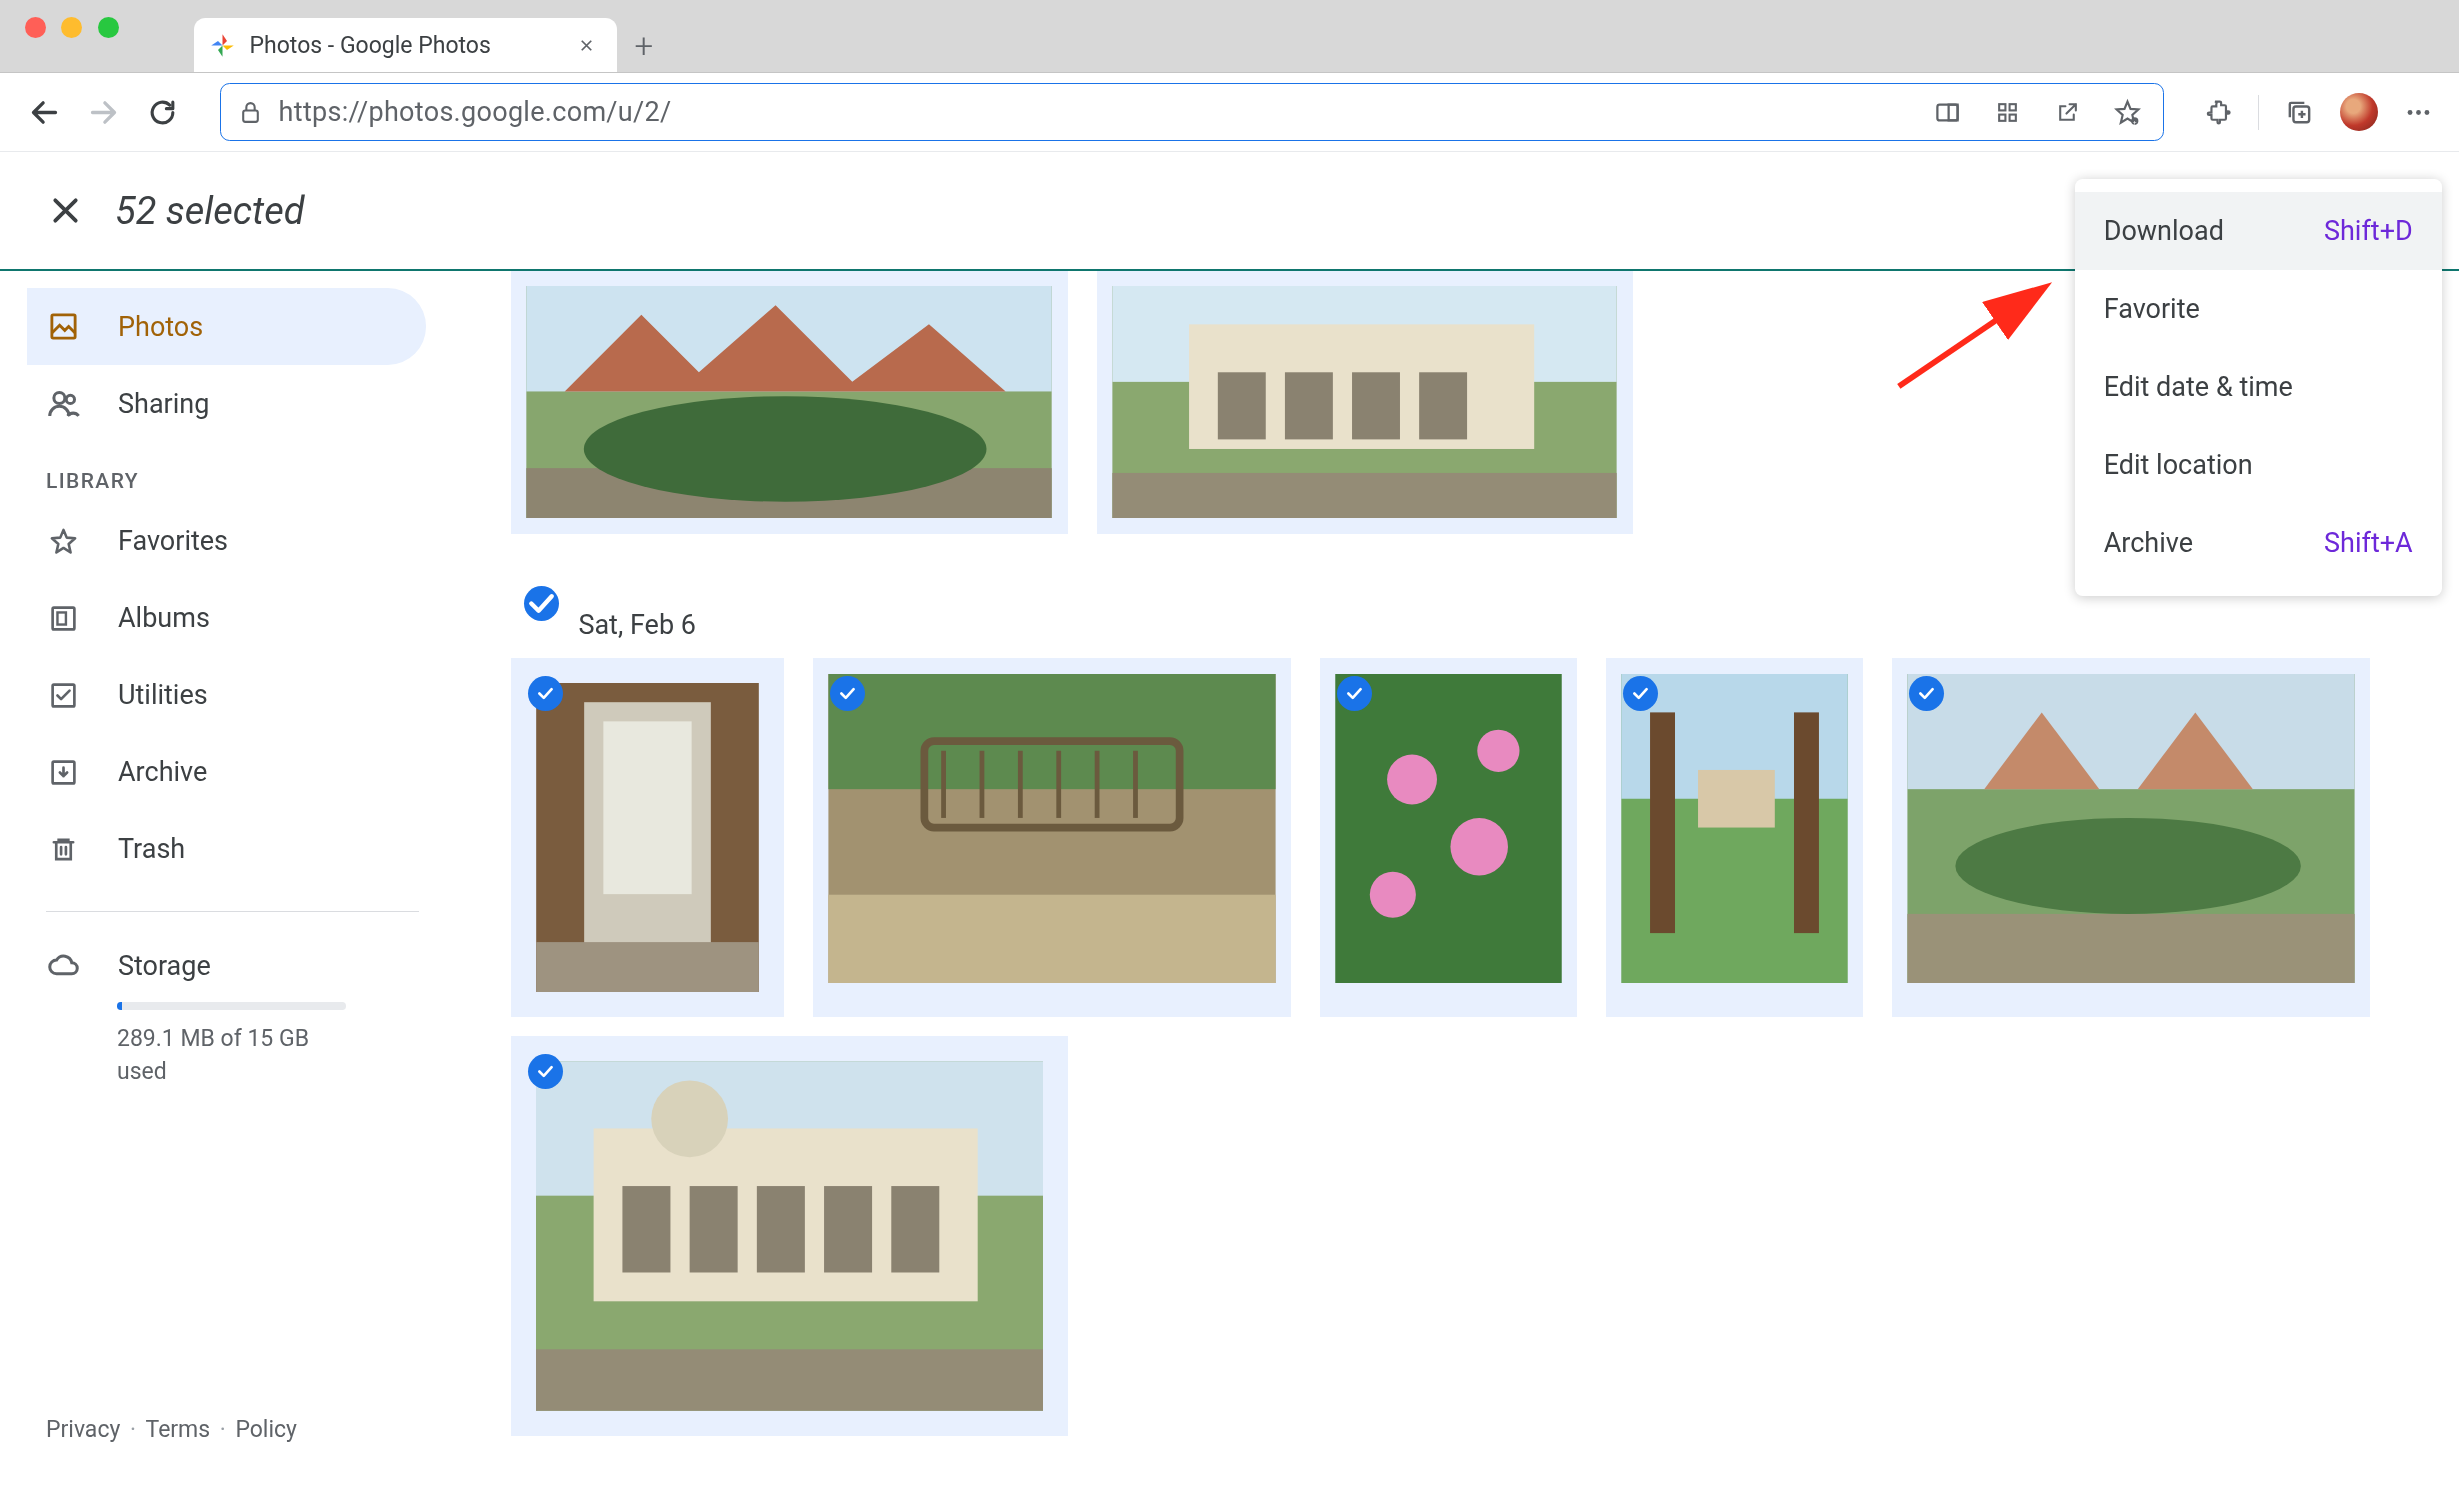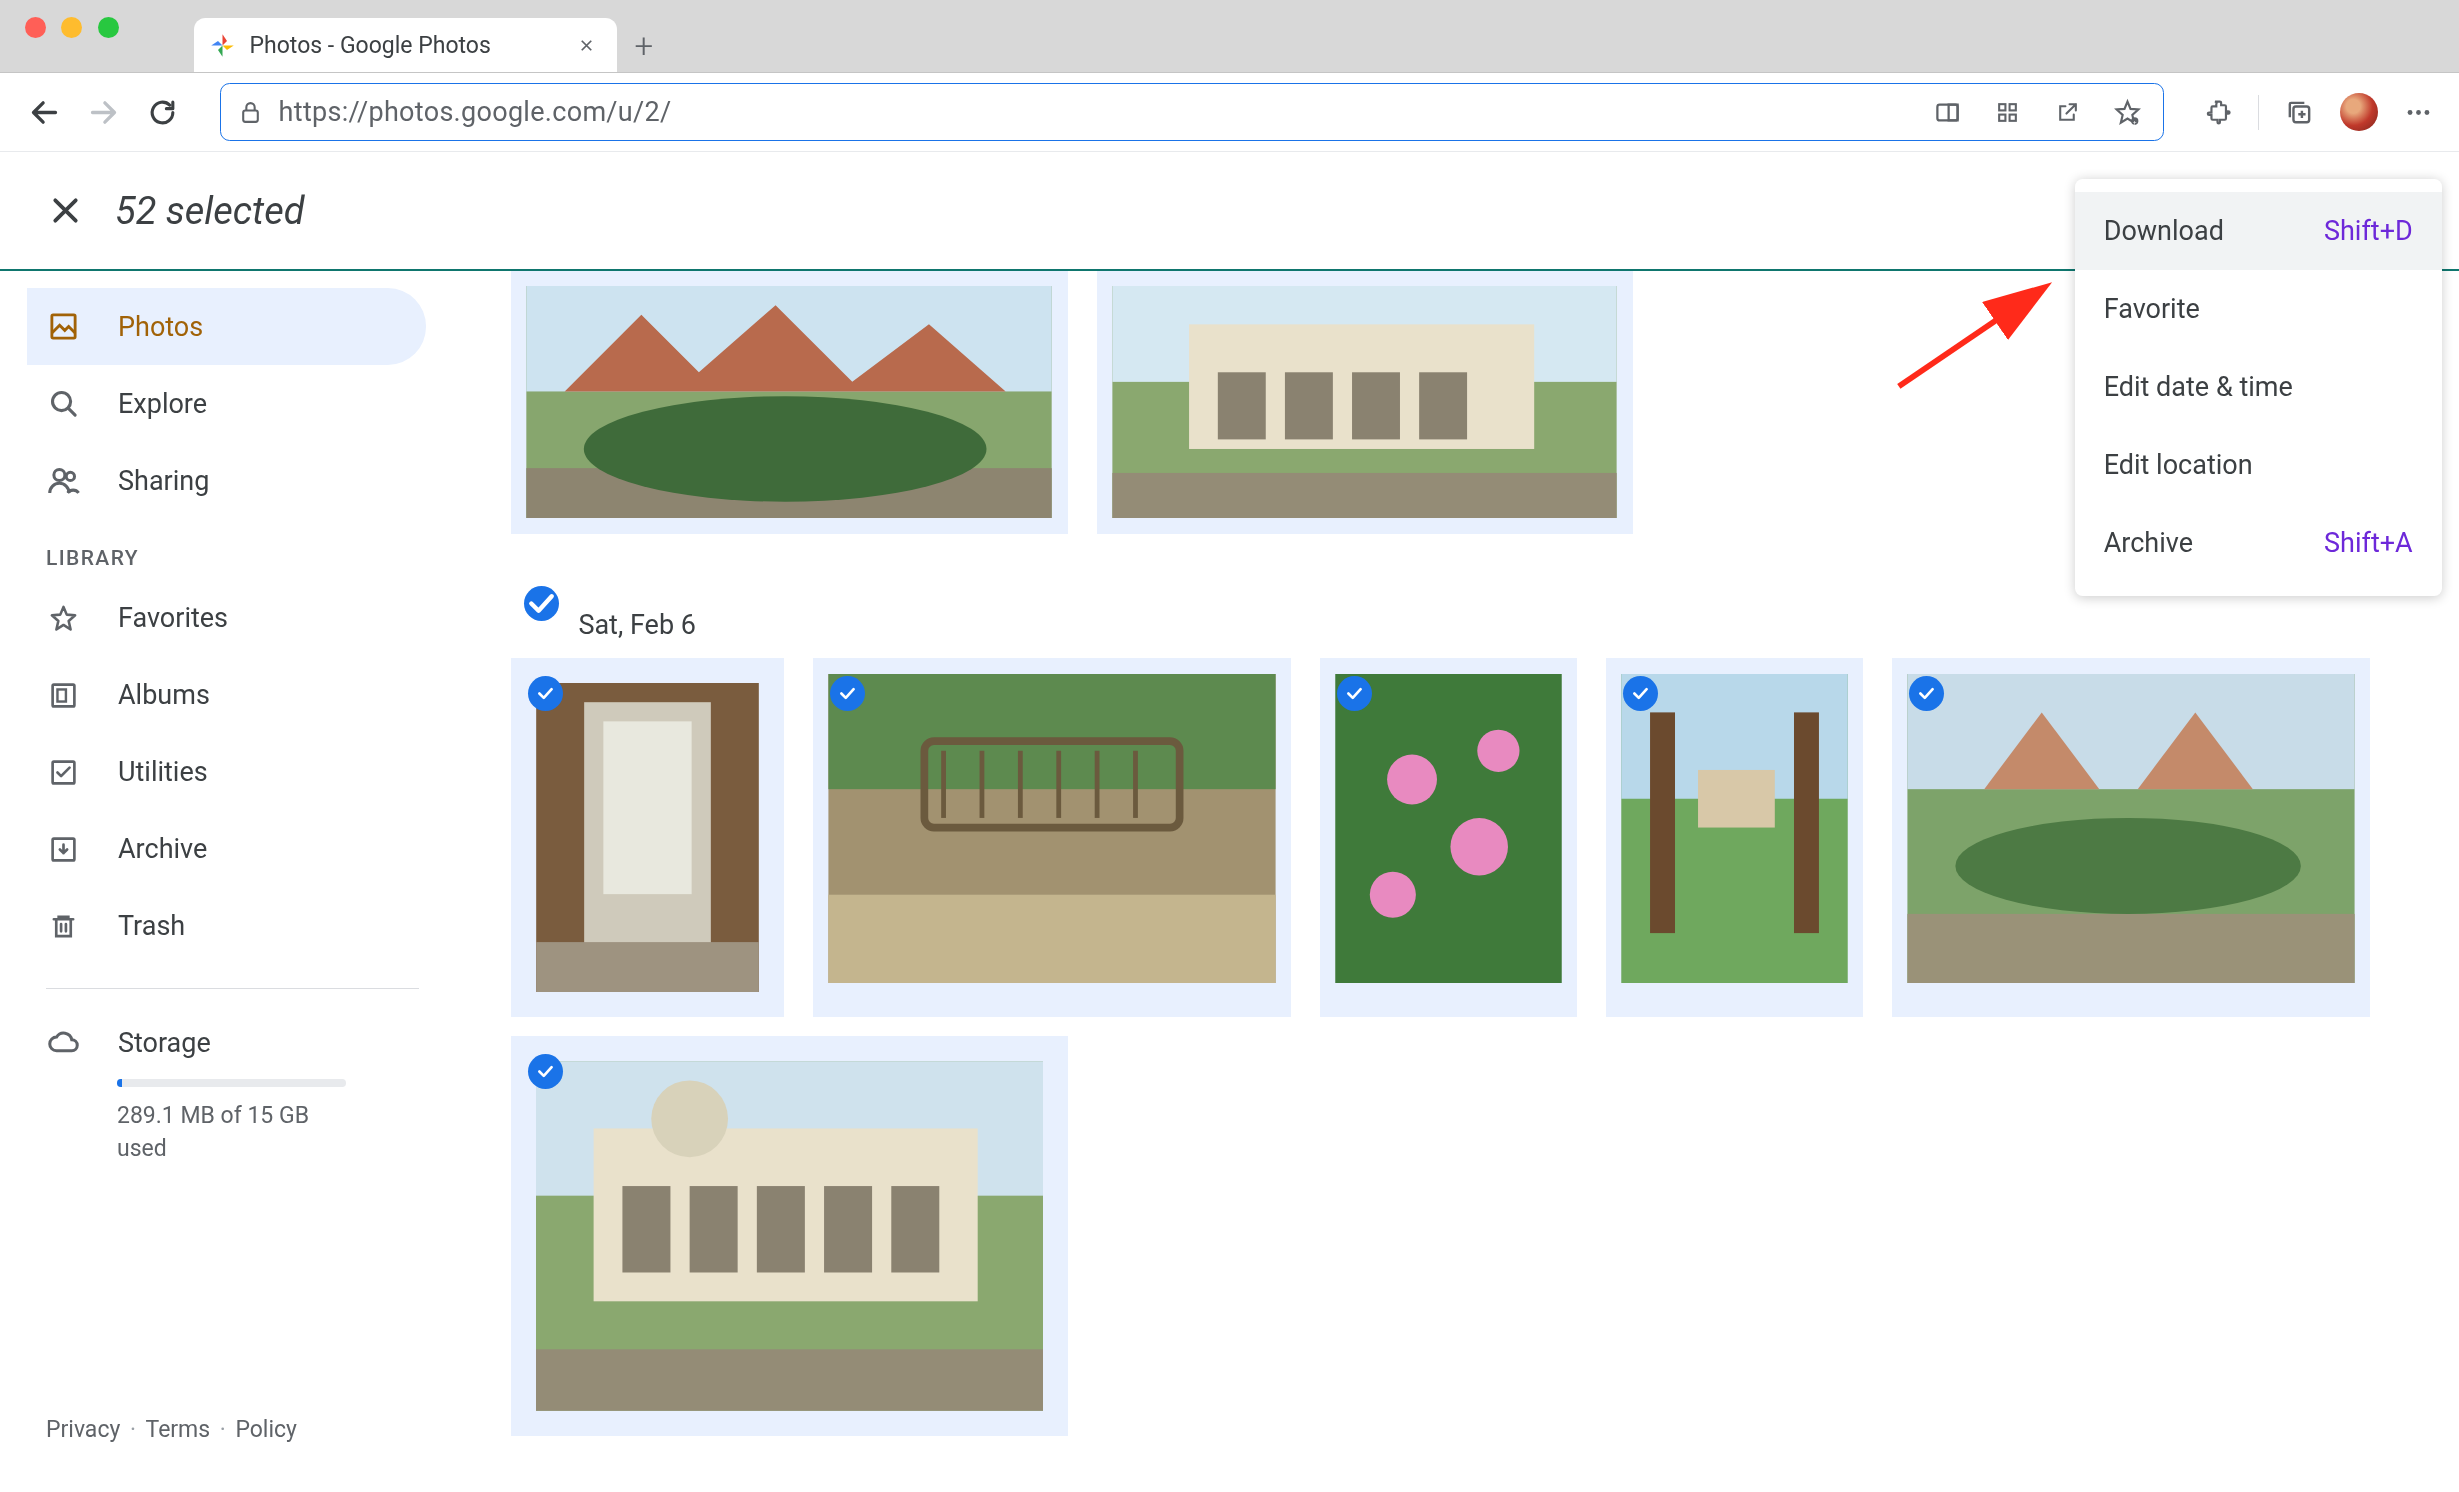--- a/index.html
+++ b/index.html
@@ -205,29 +205,20 @@
       <span class="nav-icon">
           <svg viewBox="0 0 24 24" width="31" height="31">
             <rect x="3" y="3" width="18" height="18" rx="1" stroke="currentColor" stroke-width="2.2" fill="none"></rect>
             <path d="M3 17 L9 11 L13 15 L16 12 L21 17" stroke="currentColor" stroke-width="2.2" fill="none"></path>
           </svg>
         </span>
       <span class="nav-label">Photos</span>
     </div>
     <div class="nav-item">
       <span class="nav-icon">
-          <svg viewBox="0 0 24 24" width="31" height="31">
-            <circle cx="10.5" cy="10.5" r="7" stroke="currentColor" stroke-width="2.4" fill="none"></circle>
-            <path d="M16 16 L21 21" stroke="currentColor" stroke-width="2.4" stroke-linecap="round"></path>
-          </svg>
-        </span>
-      <span class="nav-label">Explore</span>
-    </div>
-    <div class="nav-item">
-      <span class="nav-icon">
           <svg viewBox="0 0 24 24" width="33" height="33">
             <circle cx="9" cy="8" r="4" stroke="currentColor" stroke-width="2.2" fill="none"></circle>
             <path d="M2 21 a7 7 0 0 1 14 0" stroke="currentColor" stroke-width="2.2" fill="none"></path>
             <circle cx="17" cy="9" r="3" stroke="currentColor" stroke-width="2.2" fill="none"></circle>
             <path d="M15 21 a5 5 0 0 1 8 0" stroke="currentColor" stroke-width="2.2" fill="none"></path>
           </svg>
         </span>
       <span class="nav-label">Sharing</span>
     </div>
     <div class="section-label">LIBRARY</div>

